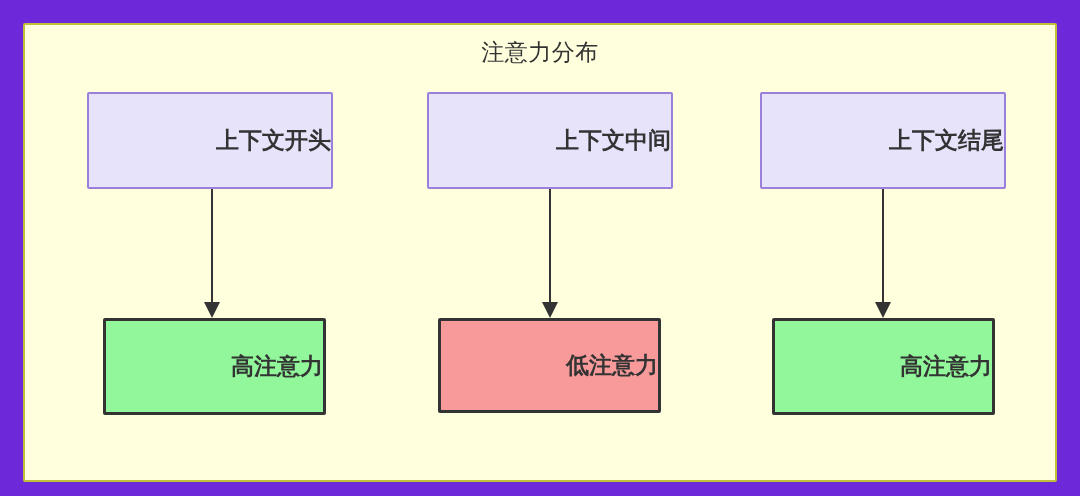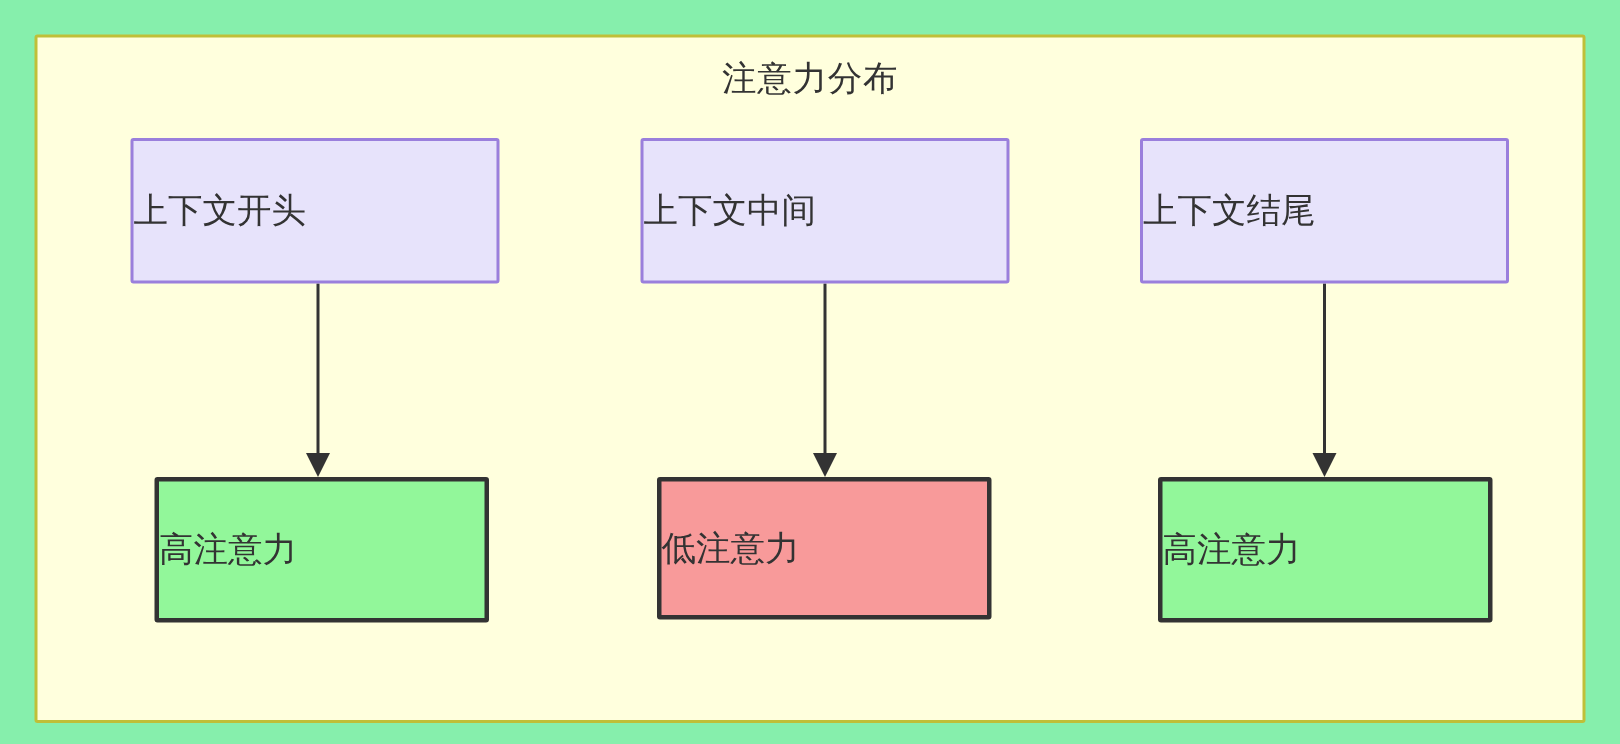--- a/index.html
+++ b/index.html
@@ -11,21 +11,21 @@
     width: 1080px;
     height: 496px;
     font-family: "Liberation Sans", "DejaVu Sans", sans-serif;
     overflow: hidden;
   }
 
   #diagram-root {
     position: relative;
     width: 1080px;
     height: 496px;
-    background: #86efac;
+    background: #6d28d9;
   }
 
   
   .subgraph-frame {
     position: absolute;
     left: 23px;
     top: 23px;
     width: 1034px;
     height: 459px;
     box-sizing: border-box;
@@ -46,26 +46,27 @@
     letter-spacing: 0.5px;
     white-space: nowrap;
   }
 
   
   .node {
     position: absolute;
     box-sizing: border-box;
     display: flex;
     align-items: center;
-    justify-content: flex-start;
+    justify-content: flex-end;
     text-align: center;
     color: #333333;
     font-size: 23px;
     line-height: 1.2;
     white-space: nowrap;
+    font-weight: bold;
   }
 
   .node.source {
     background: #e7e3fb;
     border: 2px solid #9a7fdc;
     border-radius: 2px;
   }
 
   .node.outcome {
     border: 3px solid #6d28d9;

